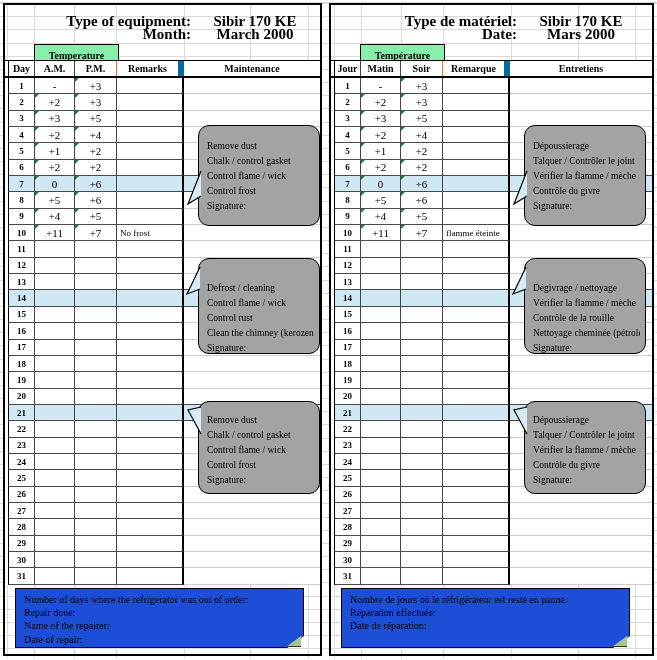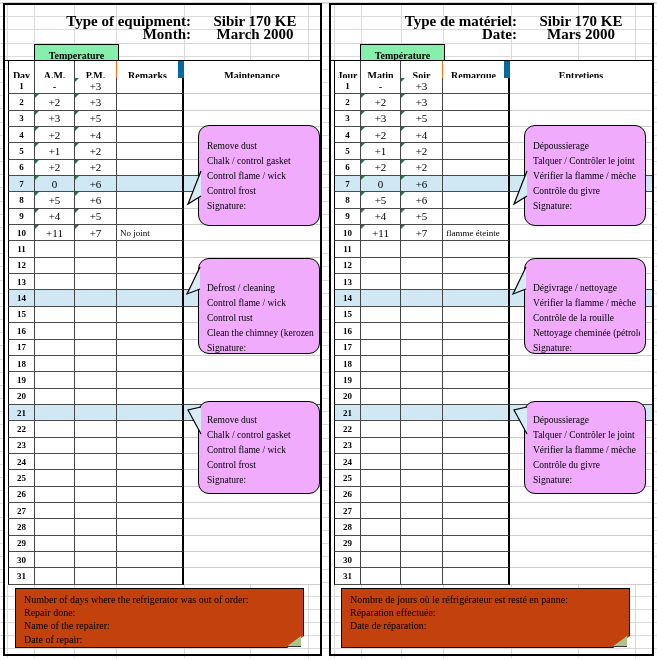--- a/index.html
+++ b/index.html
@@ -18,21 +18,21 @@
   .hlabel{position:absolute;top:10px;left:26px;width:160px;text-align:right;
           font-weight:bold;font-size:15px;line-height:13px;white-space:nowrap;}
   .hvalue{position:absolute;top:10px;left:188px;width:124px;text-align:center;
           font-weight:bold;font-size:15px;line-height:13px;white-space:nowrap;}
   .r2{top:23px;}
 
   .tempbox{position:absolute;left:29px;top:39px;width:85px;height:22px;background:#86efac;
            border:1.5px solid #000;box-sizing:border-box;display:flex;align-items:center;
            justify-content:center;font-weight:bold;font-size:10px;}
 
-  .thead{position:absolute;left:0;right:0;top:55px;height:32px;display:flex;background:#fff;
+  .thead{position:absolute;left:0;right:0;top:55px;height:18px;display:flex;background:#fff;
          border-top:1.5px solid #000;border-bottom:2px solid #000;box-sizing:border-box;
          padding-left:3px;}
   .hc{box-sizing:border-box;display:flex;align-items:center;justify-content:center;
       font-weight:bold;font-size:10px;}
   .hc-day{width:27px;border-left:1.5px solid #000;border-right:1px solid #454545;}
   .hc-am{width:40px;border-right:1px solid #454545;}
   .hc-pm{width:42px;border-right:1px solid #f97316;}
   .hc-rem{width:67px;border-right:6px solid #0369a1;}
   .hc-maint{flex:1;}
 
@@ -45,33 +45,33 @@
   .c-am{width:40px;border-right:1px solid #454545;position:relative;font-size:11px;}
   .c-pm{width:42px;border-right:1px solid #454545;position:relative;font-size:11px;}
   .c-rem{width:67px;border-right:2px solid #000;font-size:9px;justify-content:flex-start;
          padding-left:3px;white-space:nowrap;overflow:hidden;}
   .c-maint{flex:1;border-bottom:1px solid #cccccc;}
   .c-maint.dark{border-bottom:1px solid #4a4a4a;}
   .row.hl .c{background:#cfe8f4;}
   .tri{position:absolute;top:0;left:0;width:0;height:0;
        border-top:4px solid #1e7a46;border-right:4px solid transparent;}
 
-  .bubble{position:absolute;left:193px;width:122px;background:#f0abfc;border:1.2px solid #000;
+  .bubble{position:absolute;left:193px;width:122px;background:#a3a3a3;border:1.2px solid #000;
           border-radius:11px;box-sizing:border-box;z-index:3;font-size:9.5px;line-height:15px;
           padding:6px 5px 4px 8px;}
   .b1{top:120px;height:101px;padding-top:13px;}
   .b2{top:253px;height:96px;padding-top:22px;}
   .b3{top:396px;height:93px;padding-top:11px;}
   .bl{white-space:nowrap;overflow:hidden;}
   .tail{position:absolute;overflow:visible;}
   .t-b1{left:-13px;top:42px;}
   .t-b2{left:-14px;top:6px;}
   .t-b3{left:-13px;top:1px;}
 
-  .note{position:absolute;left:10px;top:583px;width:289px;height:60px;background:#c2410c;
+  .note{position:absolute;left:10px;top:583px;width:289px;height:60px;background:#1d4ed8;
         border:1.2px solid #000;box-sizing:border-box;z-index:2;padding:4px 8px;
         font-size:10px;line-height:13.2px;}
   .nl{white-space:nowrap;overflow:hidden;}
   .fold-w{position:absolute;right:-1px;bottom:-1px;width:17px;height:12px;background:#fff;
           clip-path:polygon(100% 0,100% 100%,0 100%);}
   .fold-g{position:absolute;right:2px;bottom:0px;width:15px;height:11px;background:#a9c68a;
           border-bottom:1px solid #333;box-sizing:border-box;
           clip-path:polygon(100% 0,0 100%,100% 100%);}
 </style>
 </head>
@@ -169,21 +169,21 @@
           <div class="c c-day">9</div>
           <div class="c c-am">+4<div class="tri"></div></div>
           <div class="c c-pm">+5<div class="tri"></div></div>
           <div class="c c-rem"></div>
           <div class="c c-maint"></div>
         </div>
         <div class="row">
           <div class="c c-day">10</div>
           <div class="c c-am">+11<div class="tri"></div></div>
           <div class="c c-pm">+7<div class="tri"></div></div>
-          <div class="c c-rem">No joint</div>
+          <div class="c c-rem">No frost</div>
           <div class="c c-maint"></div>
         </div>
         <div class="row">
           <div class="c c-day">11</div>
           <div class="c c-am"></div>
           <div class="c c-pm"></div>
           <div class="c c-rem"></div>
           <div class="c c-maint"></div>
         </div>
         <div class="row">

